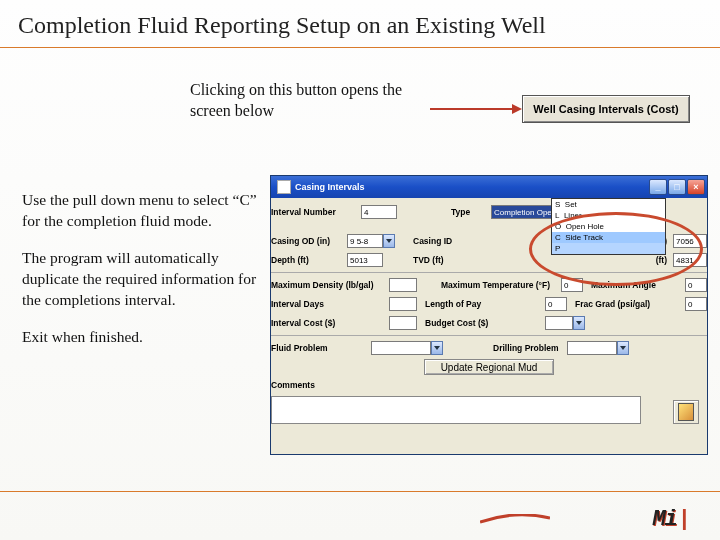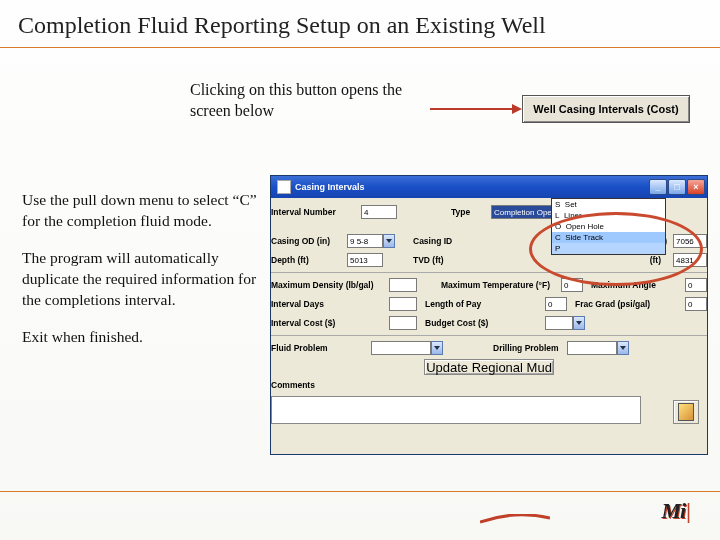--- a/index.html
+++ b/index.html
@@ -133,21 +133,21 @@
     z-index: 10;
     pointer-events: none;
   }
   .hr { border: none; border-top: 1px solid #aaa; margin: 4px 0; }
   .grid2 { position: relative; }
   .update-btn {
     width: 130px; height: 16px;
     background: #ece9d8;
     border: 1px solid #888;
     box-shadow: inset 1px 1px 0 #fff, inset -1px -1px 0 #aaa;
-    font-size: 13px;
+    font-size: 10px;
     display: flex; align-items: center; justify-content: center;
     margin: 2px auto;
   }
   .commentbox { background: #fff; border: 1px solid #888; height: 28px; width: 370px; }
   .dooricon {
     position: absolute;
     bottom: 6px; right: 8px;
     width: 26px; height: 24px;
     background: #ece9d8;
     border: 1px solid #888;
@@ -158,22 +158,22 @@
     content: '';
     width: 14px; height: 16px;
     background: linear-gradient(135deg,#ffe27a,#d8903a);
     border: 1px solid #555;
   }
   .bot-rule {
     position: absolute; left: 0; bottom: 48px;
     width: 720px; height: 1px; background: #d97a2b;
   }
   .logo {
-    position: absolute; right: 28px; bottom: 16px;
-    font-family: Liberation Serif, serif;
+    position: absolute; right: 28px; bottom: 8px;
+    font-family: Liberation Mono, monospace;
     font-weight: 900; font-style: italic;
     font-size: 22px; color: #222;
     display: flex; align-items: flex-start;
   }
   .logo .mi { letter-spacing: -1px; text-shadow: 1px 1px 0 #c0402a; }
   .logo .dash { color: #c0402a; margin: 0 1px; }
   .logo .swaco { letter-spacing: -1px; }
   .logo-sweep { position: absolute; right: 170px; bottom: 20px; width: 70px; height: 10px; }
   .logo-sweep svg { width: 100%; height: 100%; }
 </style>
@@ -230,21 +230,21 @@
         <span class="ddbtn"></span>
       <span class="lbl" style="margin-left:18px;width:50px">Casing ID</span>
       <span style="margin-left:auto" class="lbl">in)</span>
       <span class="inp" style="width:34px;margin-left:6px">7056</span>
     </div>
     <div class="row">
       <span class="lbl" style="width:76px">Depth (ft)</span>
       <span class="inp" style="width:36px">5013</span>
       <span class="lbl" style="margin-left:30px;width:50px">TVD (ft)</span>
       <span style="margin-left:auto" class="lbl">(ft)</span>
-      <span class="inp" style="width:34px;margin-left:12px">4831</span>
+      <span class="inp" style="width:34px;margin-left:6px">4831</span>
     </div>
 
     <hr class="hr">
     <div class="row">
       <span class="lbl" style="width:118px">Maximum Density (lb/gal)</span>
       <span class="inp" style="width:28px"></span>
       <span class="lbl" style="margin-left:24px;width:120px">Maximum Temperature (°F)</span>
       <span class="inp" style="width:22px">0</span>
       <span class="lbl" style="margin-left:8px">Maximum Angle</span>
       <span class="inp" style="width:22px;margin-left:auto">0</span>

